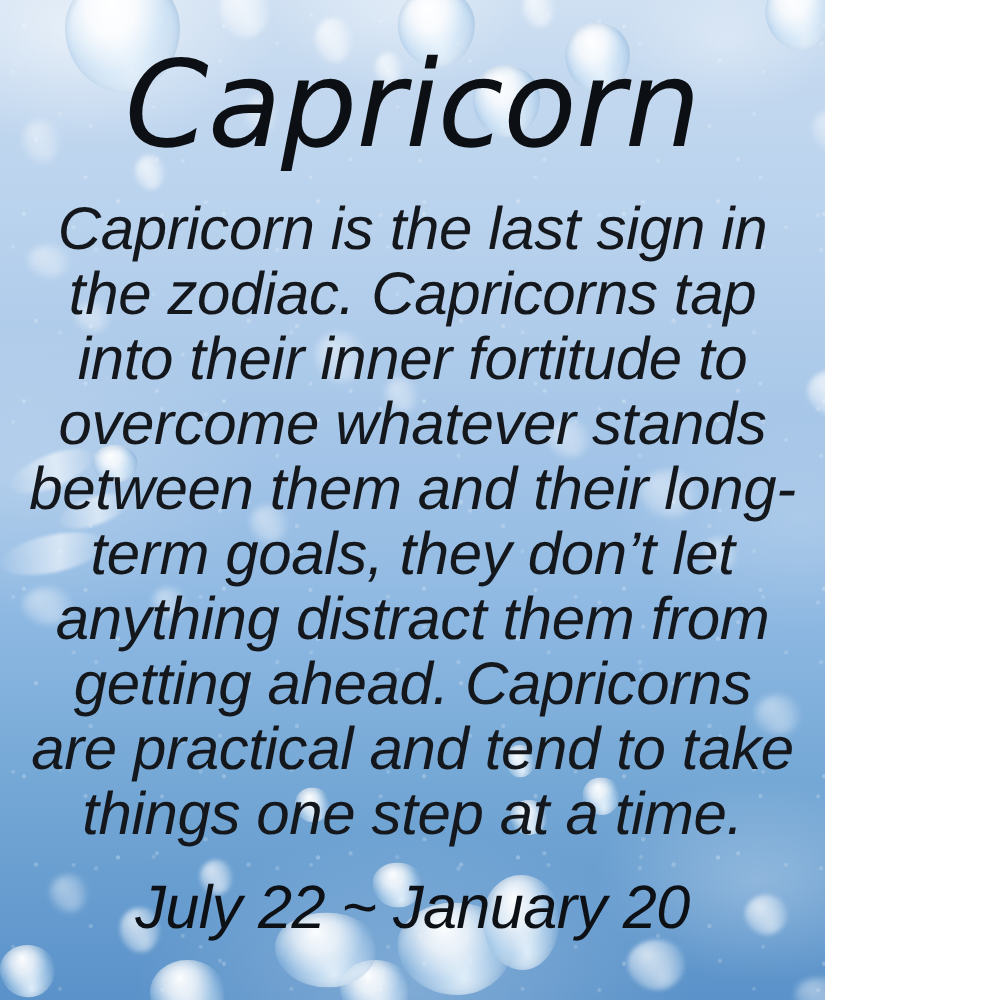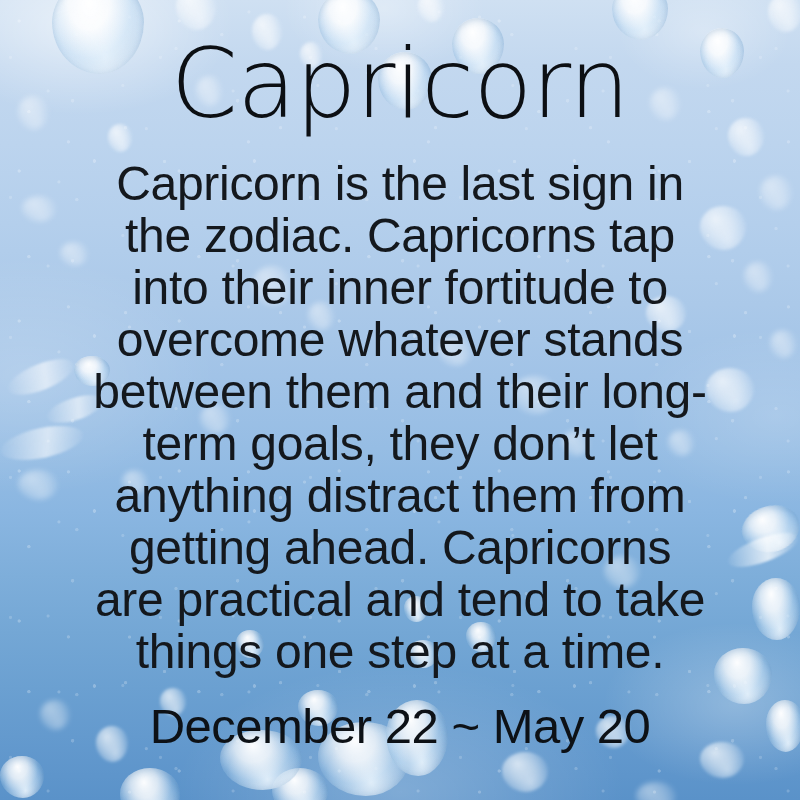--- a/index.html
+++ b/index.html
@@ -7,39 +7,40 @@
     margin: 0;
     padding: 0;
     background: #ffffff;
   }
   body {
     font-family: "Liberation Sans", sans-serif;
   }
 
   .card {
     position: relative;
-    width: 800px;
+    width: 660px;
     height: 800px;
     overflow: hidden;
     background: linear-gradient(
         to bottom,
         #cfe0f2 0%,
         #c3d8ef 8%,
         #bcd4ee 18%,
         #b4cfec 28%,
         #abc9e9 38%,
         #a1c3e7 47%,
         #96bde4 56%,
         #8ab6e1 64%,
         #7eaeda 72%,
         #74a7d5 79%,
         #6ba0d1 86%,
         #649ace 92%,
         #5e95cb 97%,
         #5a92c9 100%);
+    font-style: italic;
   }
 
   
   .tex {
     position: absolute;
     inset: 0;
     pointer-events: none;
   }
 
   
@@ -229,16 +230,16 @@
     <div class="drop soft" style="left:502px; top:752px; width:46px;  height:40px;"></div>
     <div class="drop soft" style="left:596px; top:716px; width:34px;  height:32px;"></div>
     <div class="drop faint" style="left:636px; top:782px; width:40px;  height:30px;"></div>
   </div>
 
   <div class="content">
     <h1 class="title">Capricorn</h1>
 
     <p class="body-copy">Capricorn is the last sign in the zodiac. Capricorns tap into their inner fortitude to overcome whatever stands between them and their long-term goals, they don’t let anything distract them from getting ahead. Capricorns are practical and tend to take things one step at a time.</p>
 
-    <p class="date-range">December 22 ~ May 20</p>
+    <p class="date-range">July 22 ~ January 20</p>
   </div>
 
 </div>
 
 </body></html>

